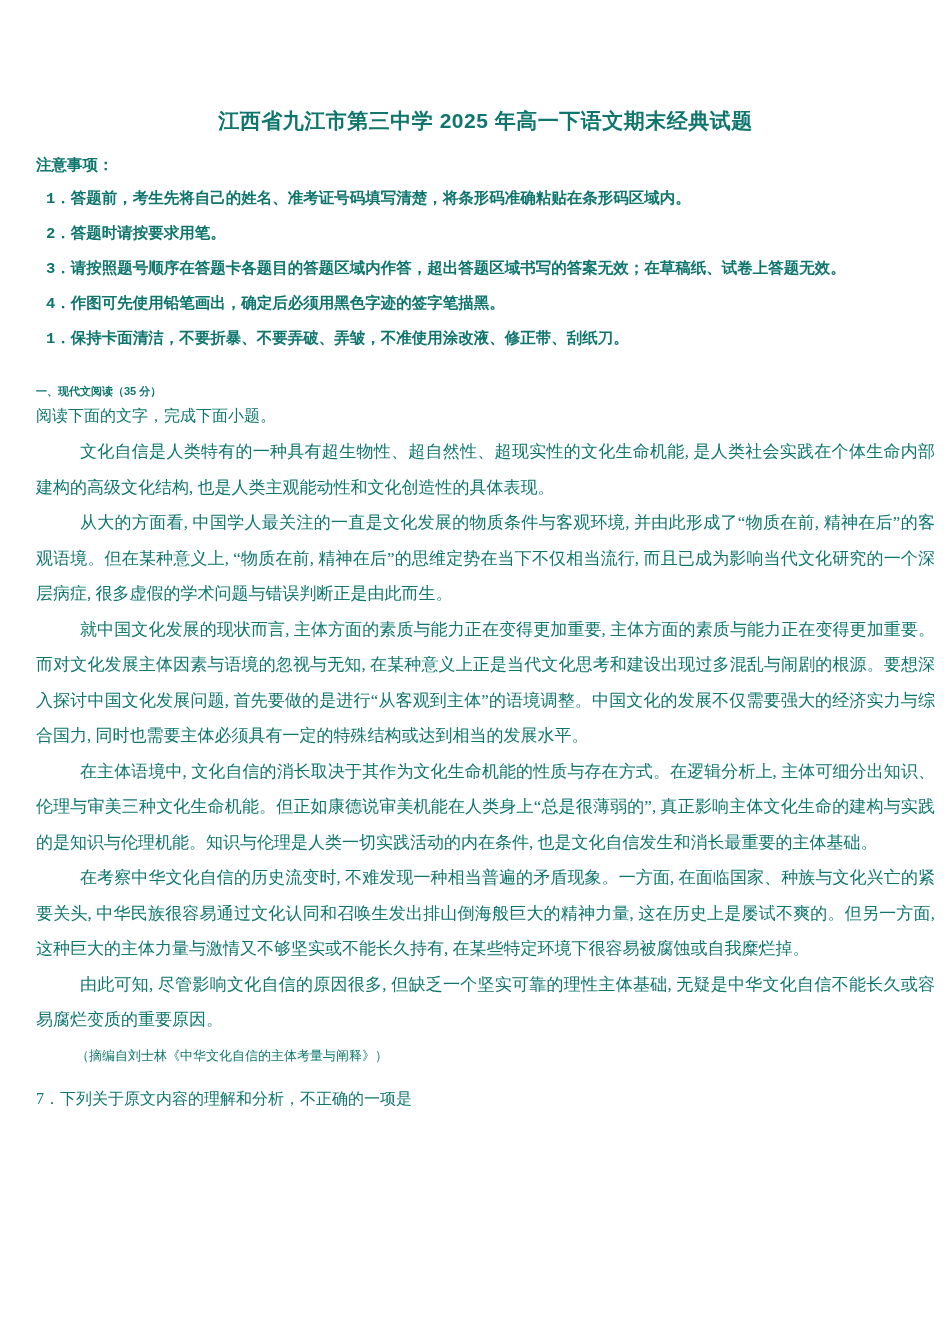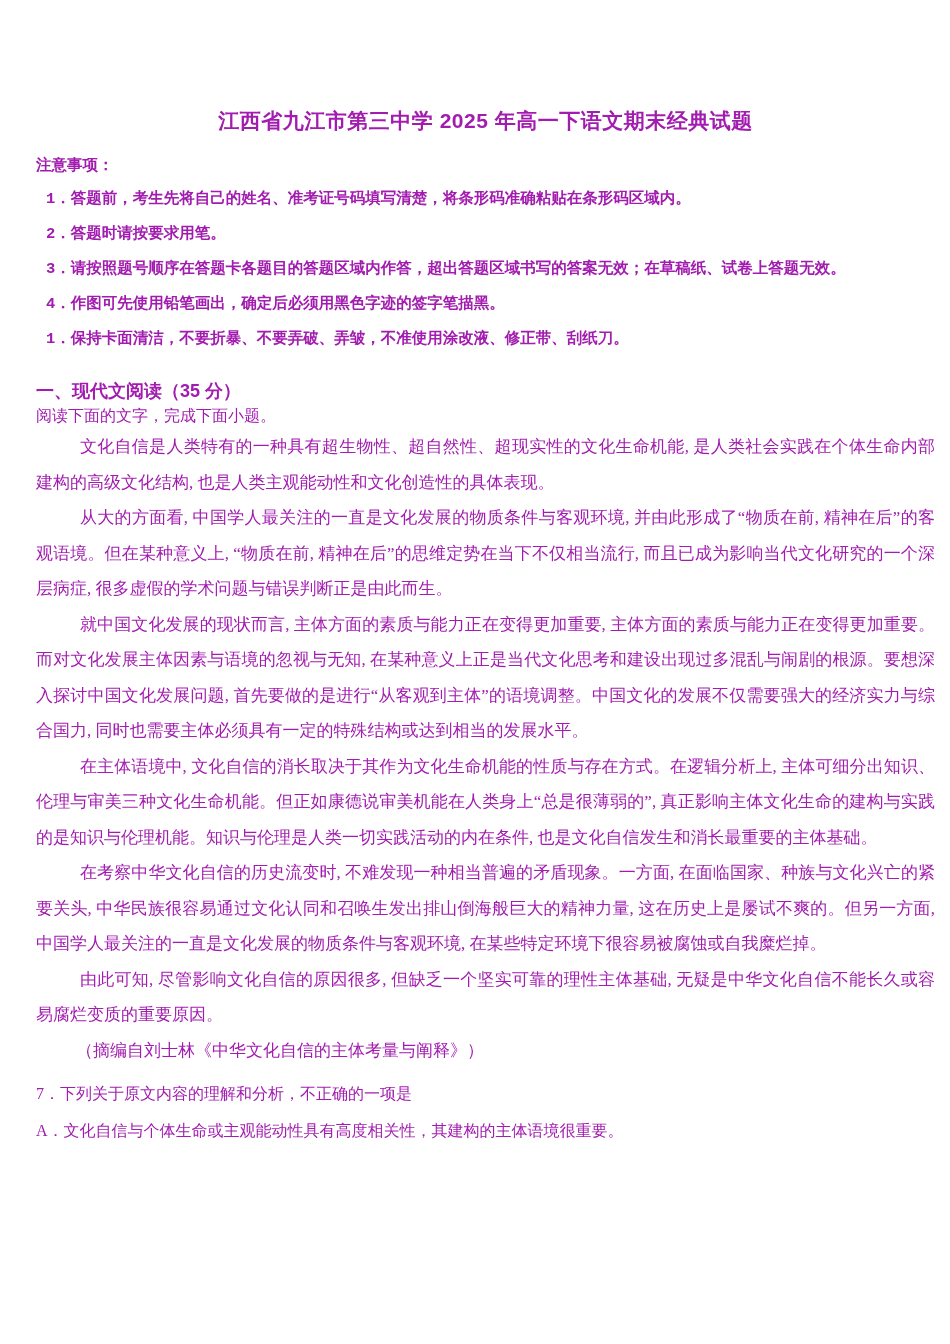--- a/index.html
+++ b/index.html
@@ -2,21 +2,21 @@
 <html><head>
 <meta charset="utf-8">
 <style>
   html, body { margin: 0; padding: 0; background: #ffffff; }
   .page {
     position: relative;
     width: 950px;
     height: 1344px;
     margin: 0 auto;
     background: #ffffff;
-    color: #a21caf;
+    color: #0f766e;
     box-sizing: border-box;
     padding: 106px 15px 0 36px;
     font-family: "Liberation Serif", serif;
     overflow: hidden;
   }
   .title {
     font-family: "Liberation Sans", sans-serif;
     font-weight: bold;
     font-size: 21px;
     line-height: 30px;
@@ -29,35 +29,36 @@
     font-weight: bold;
     font-size: 15.5px;
     line-height: 25px;
     text-align: justify;
   }
   .notice-item { margin: 10px; font-family: Liberation Mono, monospace; }
   .section-heading {
     margin-top: 27px;
     font-family: "Liberation Sans", sans-serif;
     font-weight: bold;
-    font-size: 18px;
+    font-size: 11px;
     line-height: 24px;
   }
   .instruction {
     font-size: 16px;
     line-height: 26px;
   }
   .passage {
+    margin-top: 5px;
     font-size: 17px;
     line-height: 35.5px;
     text-align: justify;
   }
   .passage-paragraph { margin: 0; text-indent: 44px; }
   .source-line {
-    font-size: 17px;
+    font-size: 13px;
     line-height: 35.5px;
     text-indent: 40px;
   }
   .question-line {
     margin-top: 7px;
     font-size: 16px;
     line-height: 37px;
   }
   .option-line {
     font-size: 16px;
@@ -84,23 +85,22 @@
 
   <div class="section-heading">一、现代文阅读（35 分）</div>
 
   <div class="instruction">阅读下面的文字，完成下面小题。</div>
 
   <div class="passage">
       <p class="passage-paragraph">文化自信是人类特有的一种具有超生物性、超自然性、超现实性的文化生命机能, 是人类社会实践在个体生命内部建构的高级文化结构, 也是人类主观能动性和文化创造性的具体表现。</p>
       <p class="passage-paragraph">从大的方面看, 中国学人最关注的一直是文化发展的物质条件与客观环境, 并由此形成了“物质在前, 精神在后”的客观语境。但在某种意义上, “物质在前, 精神在后”的思维定势在当下不仅相当流行, 而且已成为影响当代文化研究的一个深层病症, 很多虚假的学术问题与错误判断正是由此而生。</p>
       <p class="passage-paragraph">就中国文化发展的现状而言, 主体方面的素质与能力正在变得更加重要, 主体方面的素质与能力正在变得更加重要。而对文化发展主体因素与语境的忽视与无知, 在某种意义上正是当代文化思考和建设出现过多混乱与闹剧的根源。要想深入探讨中国文化发展问题, 首先要做的是进行“从客观到主体”的语境调整。中国文化的发展不仅需要强大的经济实力与综合国力, 同时也需要主体必须具有一定的特殊结构或达到相当的发展水平。</p>
       <p class="passage-paragraph">在主体语境中, 文化自信的消长取决于其作为文化生命机能的性质与存在方式。在逻辑分析上, 主体可细分出知识、伦理与审美三种文化生命机能。但正如康德说审美机能在人类身上“总是很薄弱的”, 真正影响主体文化生命的建构与实践的是知识与伦理机能。知识与伦理是人类一切实践活动的内在条件, 也是文化自信发生和消长最重要的主体基础。</p>
-      <p class="passage-paragraph">在考察中华文化自信的历史流变时, 不难发现一种相当普遍的矛盾现象。一方面, 在面临国家、种族与文化兴亡的紧要关头, 中华民族很容易通过文化认同和召唤生发出排山倒海般巨大的精神力量, 这在历史上是屡试不爽的。但另一方面, 中国学人最关注的一直是文化发展的物质条件与客观环境, 在某些特定环境下很容易被腐蚀或自我糜烂掉。</p>
+      <p class="passage-paragraph">在考察中华文化自信的历史流变时, 不难发现一种相当普遍的矛盾现象。一方面, 在面临国家、种族与文化兴亡的紧要关头, 中华民族很容易通过文化认同和召唤生发出排山倒海般巨大的精神力量, 这在历史上是屡试不爽的。但另一方面, 这种巨大的主体力量与激情又不够坚实或不能长久持有, 在某些特定环境下很容易被腐蚀或自我糜烂掉。</p>
       <p class="passage-paragraph">由此可知, 尽管影响文化自信的原因很多, 但缺乏一个坚实可靠的理性主体基础, 无疑是中华文化自信不能长久或容易腐烂变质的重要原因。</p>
     </div>
 
   <div class="source-line">（摘编自刘士林《中华文化自信的主体考量与阐释》）</div>
 
   <div class="question-line">7．下列关于原文内容的理解和分析，不正确的一项是</div>
 
-  <div class="option-line">A．文化自信与个体生命或主观能动性具有高度相关性，其建构的主体语境很重要。</div>
 
 </div>
 
 </body></html>

